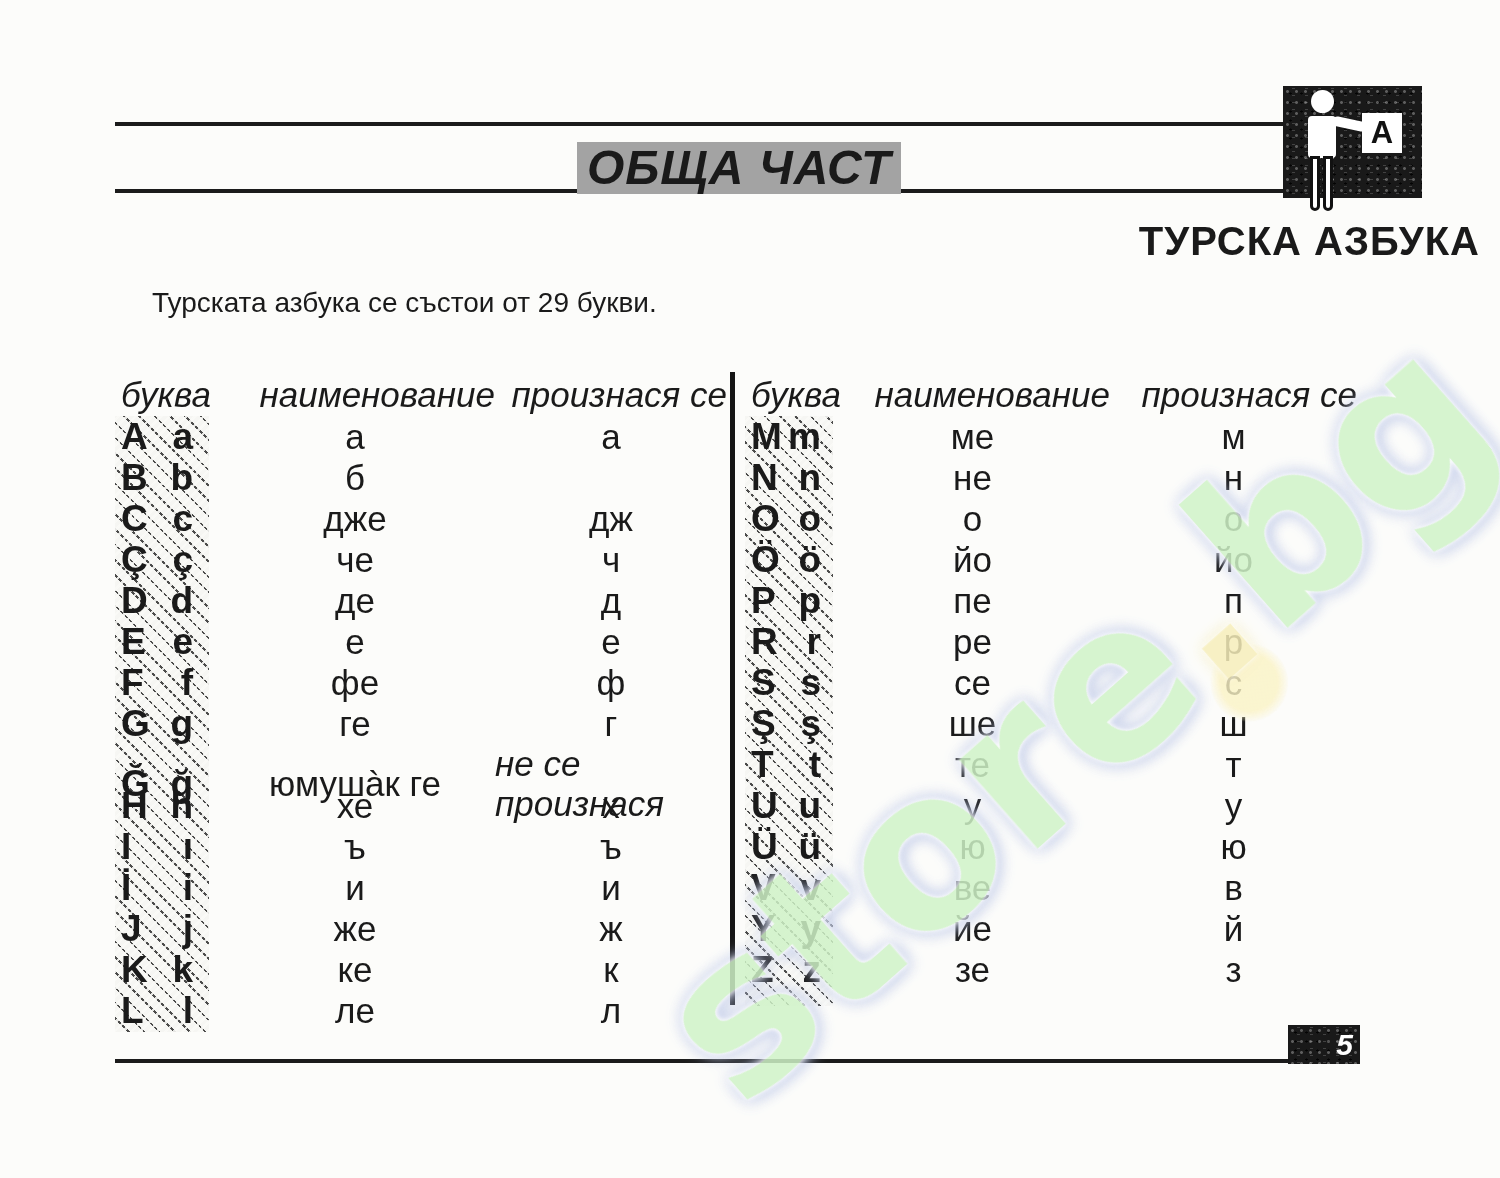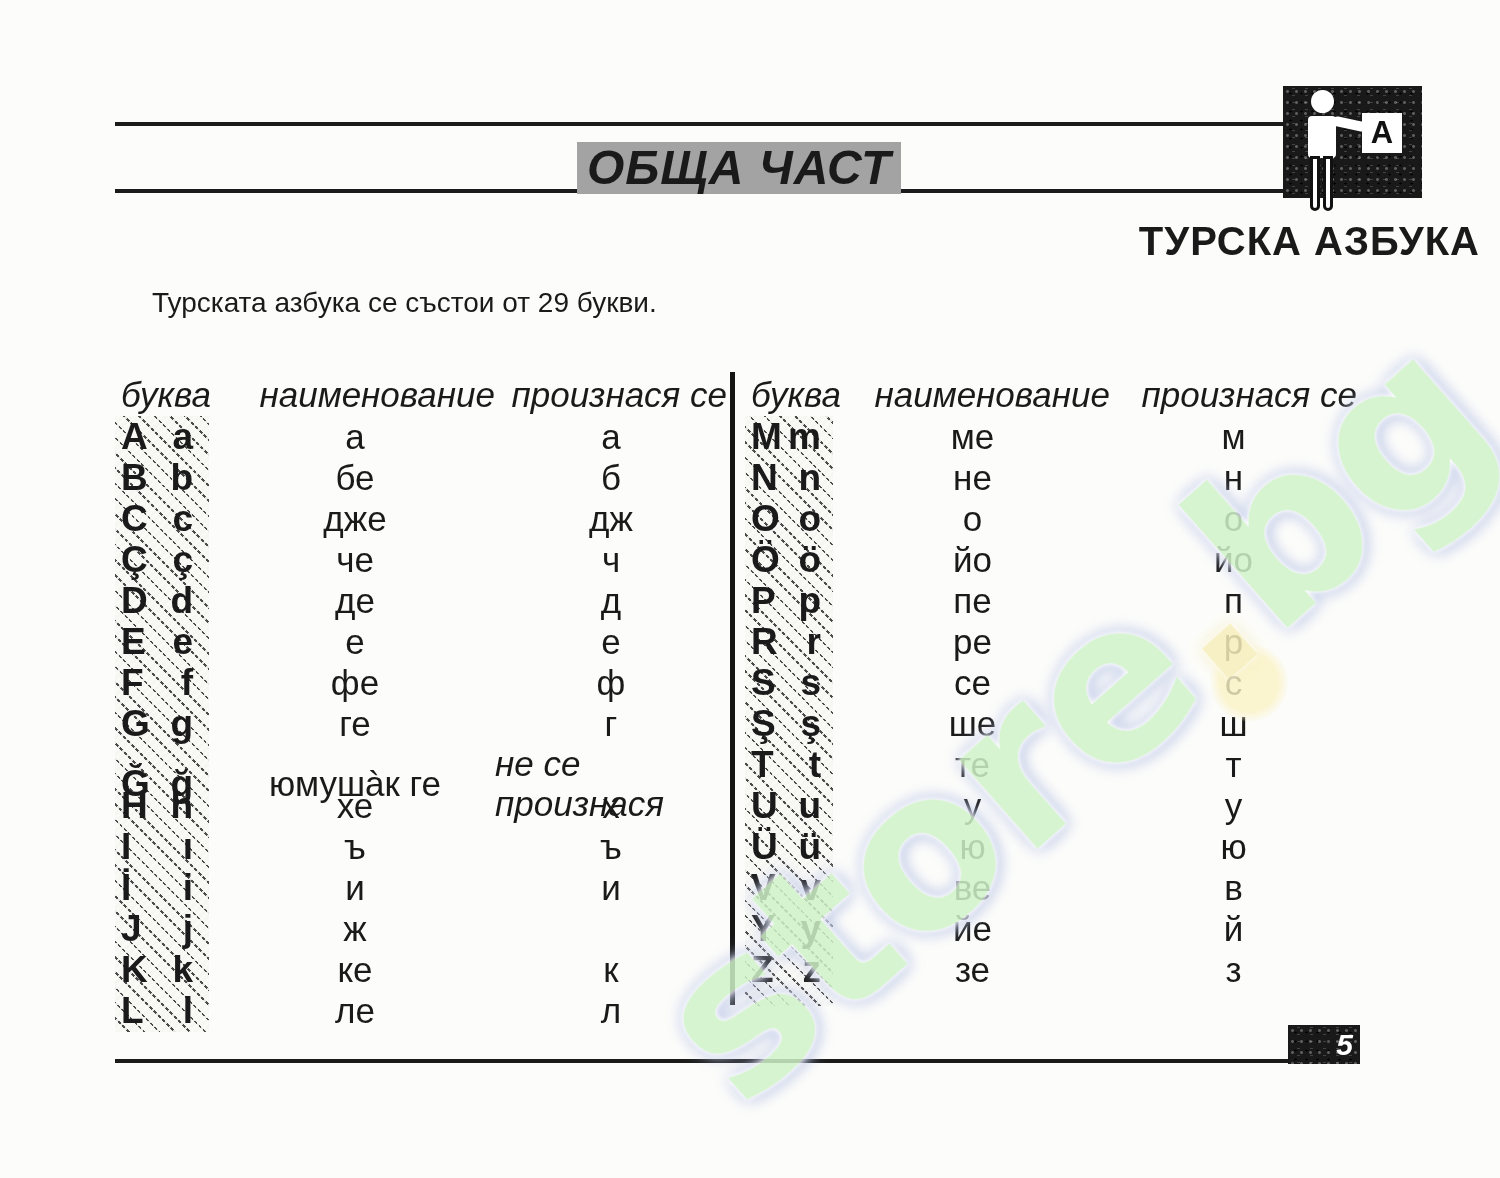--- a/index.html
+++ b/index.html
@@ -148,21 +148,20 @@
     </div>
     <div class="name">а</div>
     <div class="pron">а</div>
   </div>
 
   <div class="row">
     <div class="letters">
       <span class="uc">B</span>
       <span class="lc">b</span>
     </div>
-    <div class="name">бе</div>
     <div class="pron">б</div>
   </div>
 
   <div class="row">
     <div class="letters">
       <span class="uc">C</span>
       <span class="lc">c</span>
     </div>
     <div class="name">дже</div>
     <div class="pron">дж</div>
@@ -247,20 +246,21 @@
     </div>
     <div class="name">и</div>
     <div class="pron">и</div>
   </div>
 
   <div class="row">
     <div class="letters">
       <span class="uc">J</span>
       <span class="lc">j</span>
     </div>
+    <div class="name">же</div>
     <div class="pron">ж</div>
   </div>
 
   <div class="row">
     <div class="letters">
       <span class="uc">K</span>
       <span class="lc">k</span>
     </div>
     <div class="name">ке</div>
     <div class="pron">к</div>

